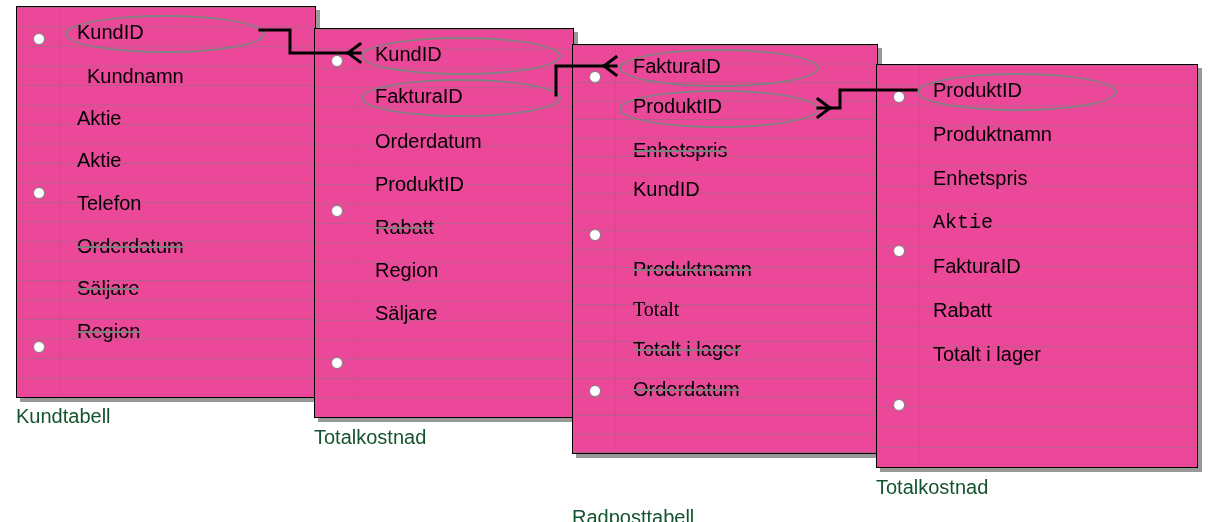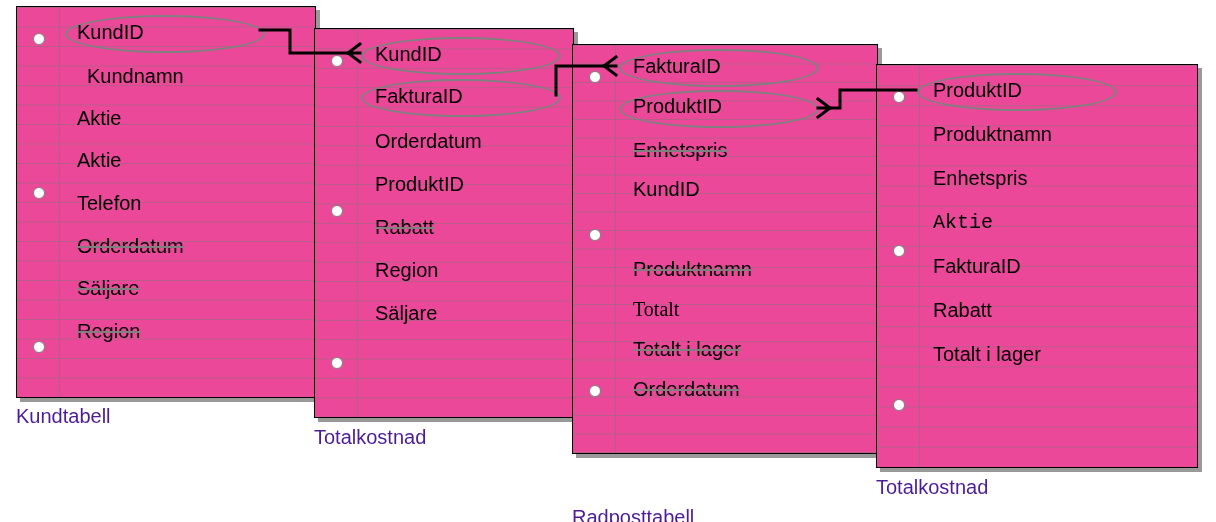--- a/index.html
+++ b/index.html
@@ -53,21 +53,21 @@
     width: 10px;
     height: 10px;
     border: 1.5px solid #808080;
     border-radius: 50%;
     background: #fff;
     pointer-events: none;
   }
   .caption {
     position: absolute;
     font-size: 20px;
-    color: #4c1d95;
+    color: #14532d;
   }
   svg.connectors {
     position: absolute;
     top: 0; left: 0;
     width: 1216px;
     height: 522px;
     pointer-events: none;
   }
 </style>
 </head>

